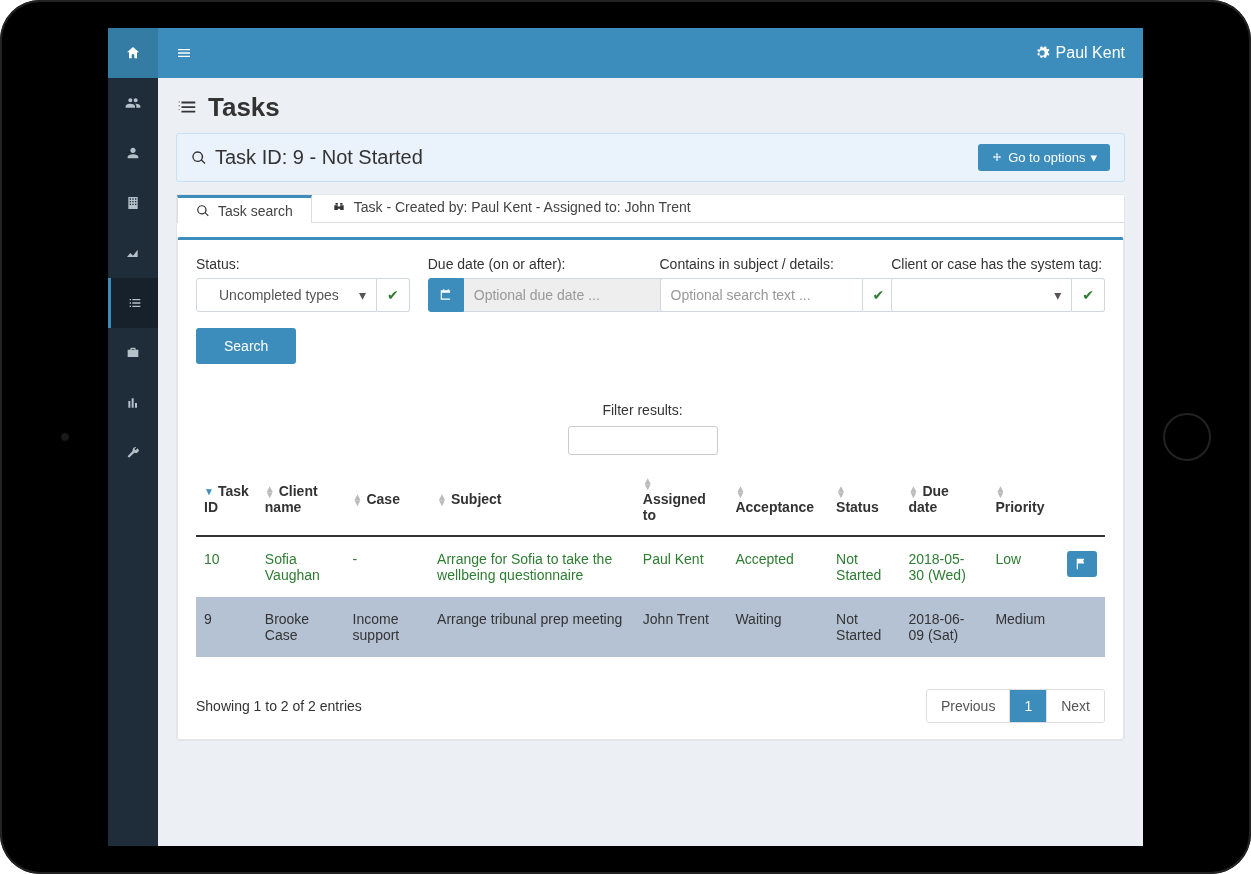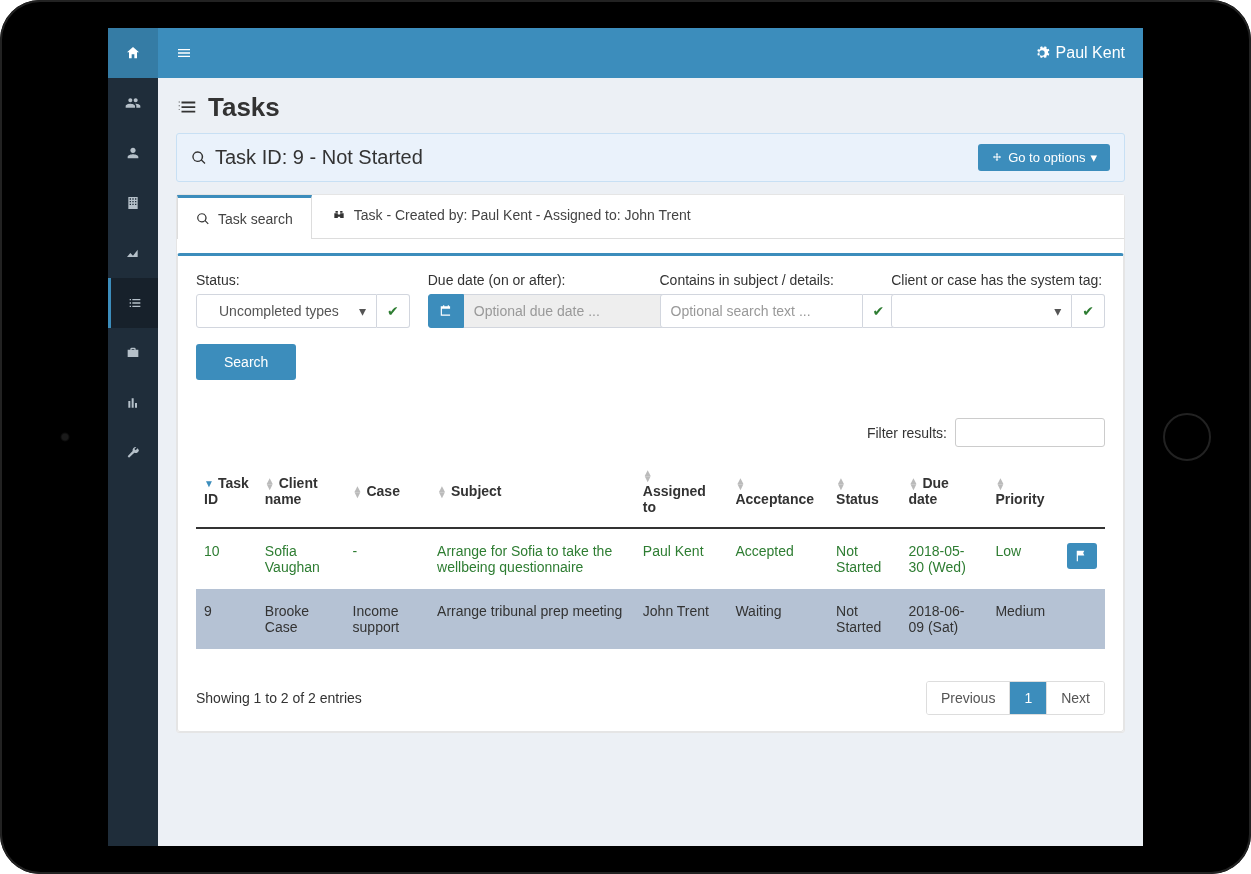--- a/index.html
+++ b/index.html
@@ -122,21 +122,21 @@
     display: flex; align-items:center; gap:5px;
     cursor: pointer;
   }
   .tabs {
     display: flex;
     gap: 2px;
     border-bottom: 1px solid #ddd;
     background: #fff;
   }
   .tab {
-    padding: 12px 18px;
+    padding: 4px 18px;
     font-size: 14px;
     color: #444;
     display: flex; align-items: center; gap: 8px;
     cursor: pointer;
     border-bottom: 3px solid transparent;
   }
   .tab.active {
     border-top: 3px solid #3c8dbc;
     border-left: 1px solid #ddd;
     border-right: 1px solid #ddd;
@@ -176,22 +176,22 @@
   .input-group .seg.plain-input { flex:1; color:#999; }
   .input-group .seg.btn-like { cursor:pointer; }
   .chev { margin-left:auto; padding-left:6px; }
   .search-btn {
     margin-top: 16px;
     background: #3c8dbc;
     color:#fff; border:none; border-radius:3px;
     padding: 10px 28px; font-size: 14px; cursor:pointer;
   }
   .filter-results {
-    display:flex; justify-content:flex-end; align-items:center; gap:8px; margin: 38px 0 8px 0;
-    font-size: 14px; color:#333;
+    display:flex; justify-content:flex-end; align-items:center; gap:8px; margin: 38px 16px 8px 0;
+    font-size: 14px; color:#333;flex-direction:column;
   }
   .filter-results input {
     border:1px solid #ccc; padding:6px 8px; border-radius:3px; width: 150px;
   }
   table.data {
     width:100%; border-collapse: collapse; font-size:14px; color:#333;
   }
   table.data thead th {
     text-align:left; font-weight:700; padding:12px 8px;
     border-bottom: 2px solid #333; position:relative;

